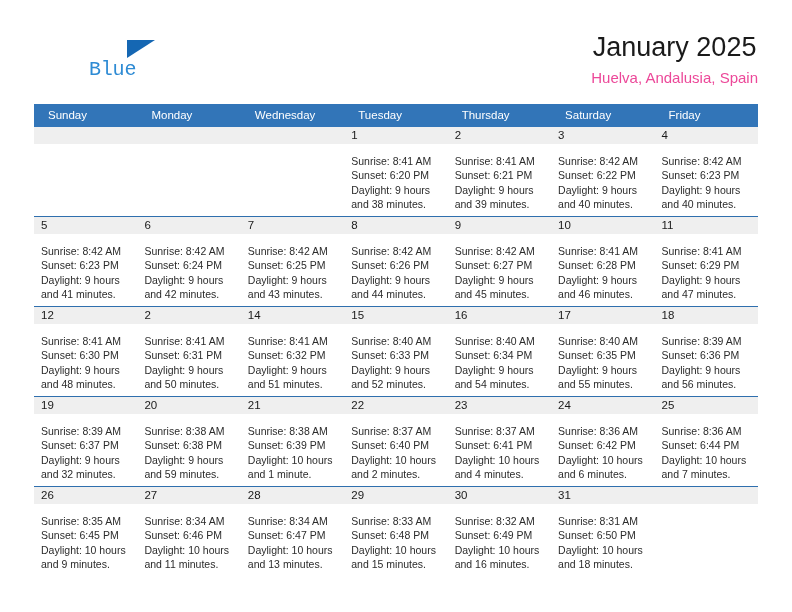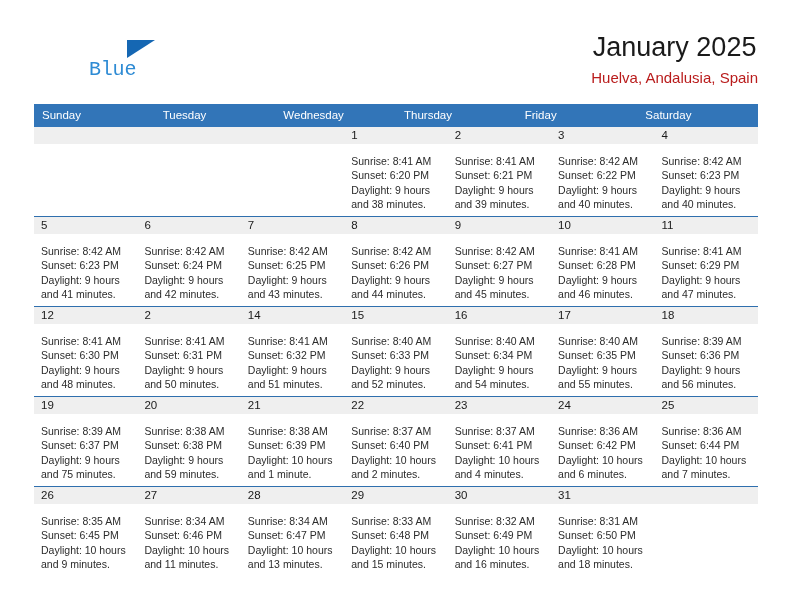--- a/index.html
+++ b/index.html
@@ -70,42 +70,42 @@
     text-align: center;
   }
   .cal-title {
     font-size: 27px;
     color: #1a1a1a;
     line-height: 34px;
     white-space: nowrap;
   }
   .cal-subtitle {
     font-size: 15px;
-    color: #b91c1c;
+    color: #ec4899;
     line-height: 22px;
     margin-top: 3px;
     white-space: nowrap;
   }
 
   
   .calendar {
     position: absolute;
     left: 34px;
     top: 104px;
     width: 724px;
   }
   .weekdays {
     display: flex;
     width: 100%;
     background: #3275b8;
   }
   .weekday {
     flex: 1 1 0;
     box-sizing: border-box;
-    padding: 4px 0 4px 8px;
+    padding: 4px 0 4px 14px;
     font-size: 11.5px;
     color: #ffffff;
     line-height: 15px;
     white-space: nowrap;
     overflow: hidden;
   }
   .week {
     display: flex;
     width: 100%;
     border-top: 1px solid #2f6fae;
@@ -159,25 +159,26 @@
     <div class="title-block">
       <div class="cal-title">January 2025</div>
       <div class="cal-subtitle">Huelva, Andalusia, Spain</div>
     </div>
 
   </div>
 
   <div class="calendar">
     <div class="weekdays">
         <div class="weekday">Sunday</div>
+        <div class="weekday">Monday</div>
+        <div class="weekday">Wednesday</div>
         <div class="weekday">Tuesday</div>
-        <div class="weekday">Wednesday</div>
         <div class="weekday">Thursday</div>
+        <div class="weekday">Saturday</div>
         <div class="weekday">Friday</div>
-        <div class="weekday">Saturday</div>
       </div>
     <div id="weeks-container">
         <div class="week first">
           <div class="day empty">
             <div class="day-num-band"></div>
           </div>
           <div class="day empty">
             <div class="day-num-band"></div>
           </div>
           <div class="day empty">
@@ -350,21 +351,21 @@
             </div>
           </div>
         </div>
         <div class="week">
           <div class="day">
             <div class="day-num-band">19</div>
             <div class="day-info">
               <div>Sunrise: 8:39 AM</div>
               <div>Sunset: 6:37 PM</div>
               <div>Daylight: 9 hours</div>
-              <div>and 75 minutes.</div>
+              <div>and 32 minutes.</div>
             </div>
           </div>
           <div class="day">
             <div class="day-num-band">20</div>
             <div class="day-info">
               <div>Sunrise: 8:38 AM</div>
               <div>Sunset: 6:38 PM</div>
               <div>Daylight: 9 hours</div>
               <div>and 59 minutes.</div>
             </div>

